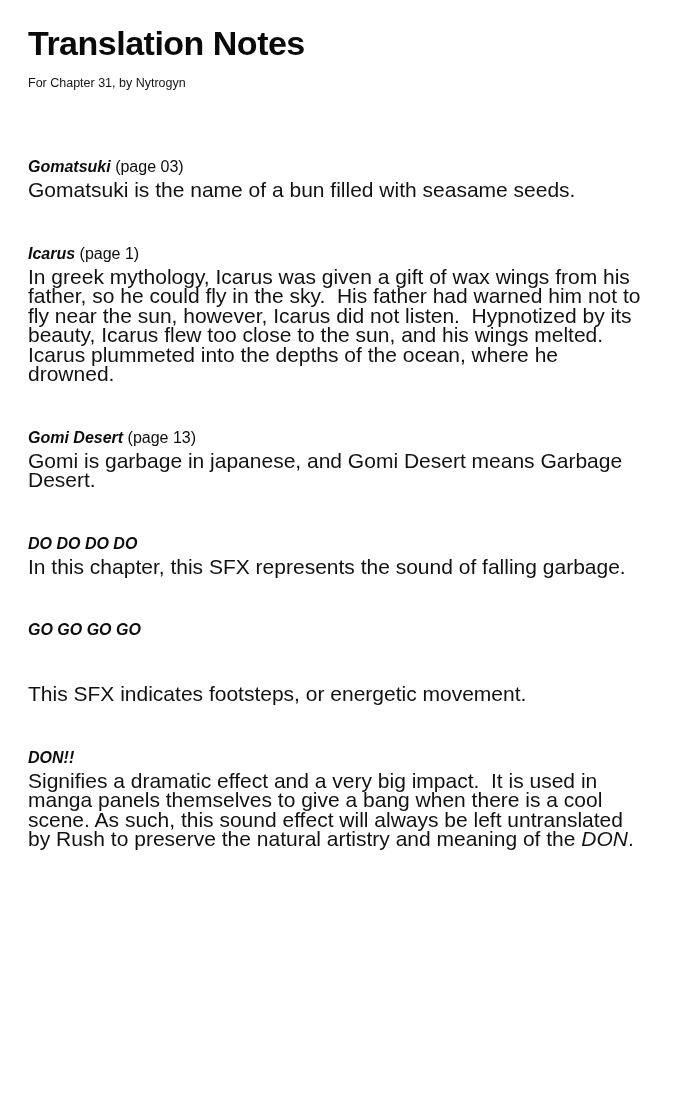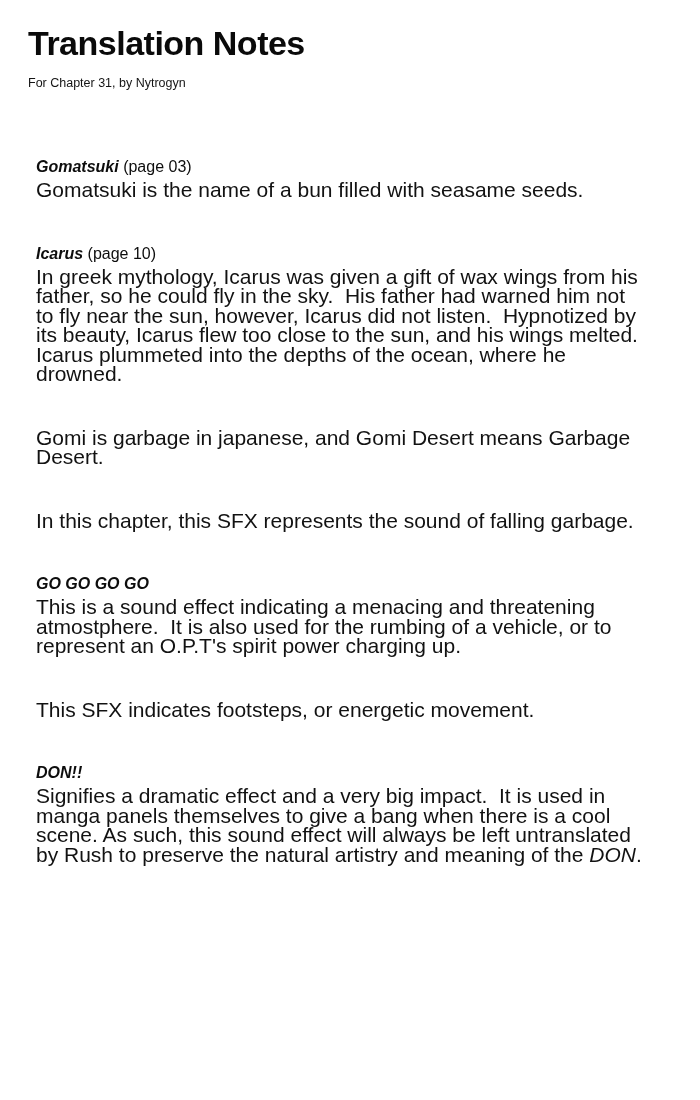--- a/index.html
+++ b/index.html
@@ -32,21 +32,21 @@
     margin-top: 16px;
     font-size: 12.5px;
     line-height: 15px;
     color: #141414;
   }
   main.notes {
     display: block;
     margin-top: 66px;
   }
   section.note {
-    margin: 0 0 44px 8px;
+    margin: 0 0 44px 0;
   }
   .note-heading {
     margin: 0 0 3px 0;
     font-size: 16px;
     line-height: 20px;
     font-weight: bold;
     color: #0d0d0d;
   }
   .note-heading .term {
     font-style: italic;
@@ -79,35 +79,36 @@
   </header>
 
   <main class="notes">
 
     <section class="note">
       <h2 class="note-heading"><em class="term">Gomatsuki</em><span class="pageref"> (page 03)</span></h2>
       <p class="note-body">Gomatsuki is the name of a bun filled with seasame seeds.</p>
     </section>
 
     <section class="note">
-      <h2 class="note-heading"><em class="term">Icarus</em><span class="pageref"> (page 10)</span></h2>
+      <h2 class="note-heading"><em class="term">Icarus</em><span class="pageref"> (page 1)</span></h2>
       <p class="note-body">In greek mythology, Icarus was given a gift of wax wings from his father, so he could fly in the sky.  His father had warned him not to fly near the sun, however, Icarus did not listen.  Hypnotized by its beauty, Icarus flew too close to the sun, and his wings melted.  Icarus plummeted into the depths of the ocean, where he drowned.</p>
     </section>
 
     <section class="note">
+      <h2 class="note-heading"><em class="term">Gomi Desert</em><span class="pageref"> (page 13)</span></h2>
       <p class="note-body">Gomi is garbage in japanese, and Gomi Desert means Garbage Desert.</p>
     </section>
 
     <section class="note">
+      <h2 class="note-heading"><em class="term">DO DO DO DO</em></h2>
       <p class="note-body">In this chapter, this SFX represents the sound of falling garbage.</p>
     </section>
 
     <section class="note">
       <h2 class="note-heading"><em class="term">GO GO GO GO</em></h2>
-      <p class="note-body">This is a sound effect indicating a menacing and threatening atmostphere.  It is also used for the rumbing of a vehicle, or to represent an O.P.T's spirit power charging up.</p>
     </section>
 
     <section class="note">
       <p class="note-body">This SFX indicates footsteps, or energetic movement.</p>
     </section>
 
     <section class="note">
       <h2 class="note-heading"><em class="term">DON!!</em></h2>
       <p class="note-body"><span>Signifies a dramatic effect and a very big impact.  It is used in manga panels themselves to give a bang when there is a cool scene. As such, this sound effect will always be left untranslated by Rush to preserve the natural artistry and meaning of the </span><em>DON</em><span>.</span></p>
     </section>

